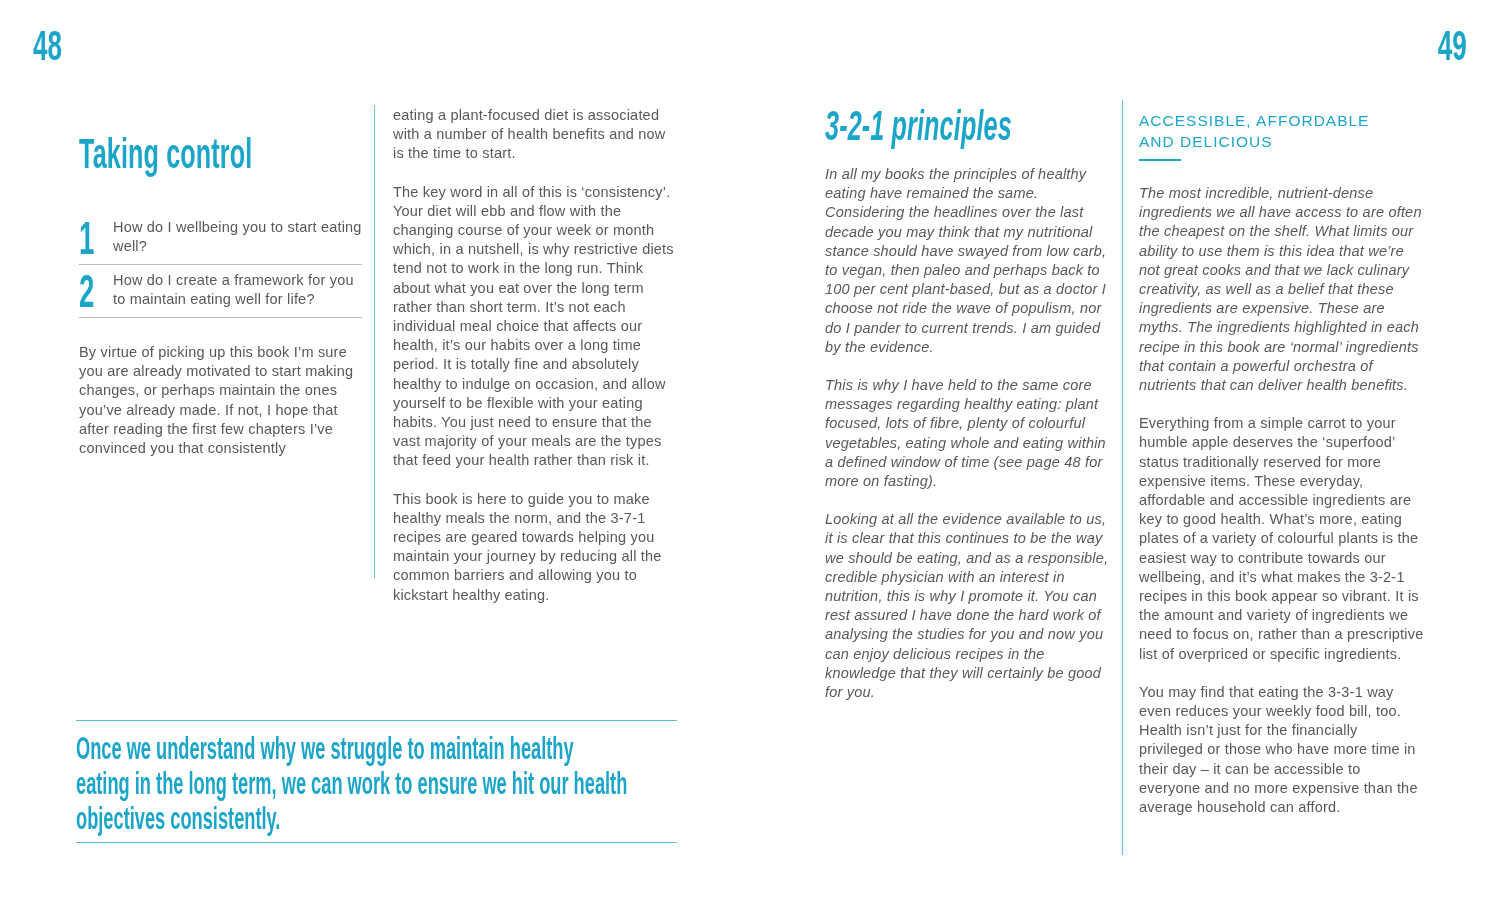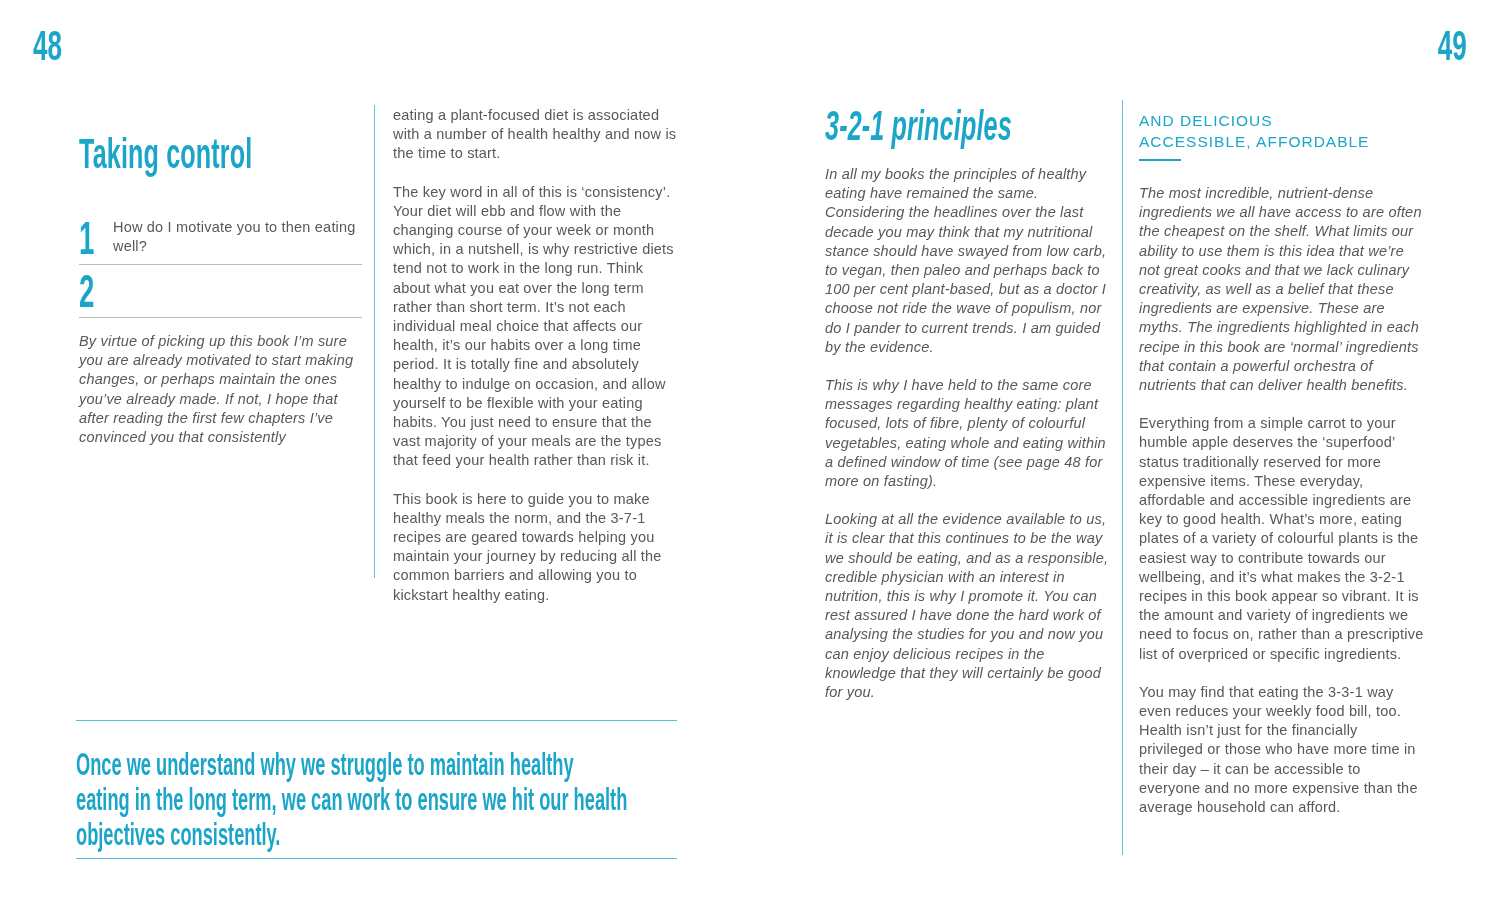--- a/index.html
+++ b/index.html
@@ -69,39 +69,39 @@
     width: 34px;
     flex: 0 0 34px;
     font-size: 46px;
     line-height: 40px;
     font-weight: bold;
     color: #1ba5c9;
     transform: scaleX(0.6);
     transform-origin: left top;
   }
   .q-text { flex: 1; }
-  .outro { margin-top: 14px; font-style: italic; }
+  .outro { margin-top: 25px; }
 
   .vdivider {
     position: absolute;
     width: 1px;
     background: #62c3dc;
   }
   .vdivider.left-page  { left: 374px;  top: 105px; height: 473px; }
   .vdivider.right-page { left: 1122px; top: 100px; height: 755px; }
 
   
   .pull-quote {
     position: absolute;
     left: 76px;
     top: 720px;
     width: 601px;
     border-top: 1px solid #59bedb;
     border-bottom: 1px solid #59bedb;
-    padding: 26px 0 6px 0;
+    padding: 10px 0 6px 0;
   }
   .pq-line {
     font-size: 32px;
     line-height: 35px;
     font-weight: bold;
     color: #1ba5c9;
     white-space: nowrap;
     transform: scaleX(0.57);
     transform-origin: left center;
   }
@@ -135,56 +135,57 @@
   <div class="pagenum right">49</div>
 
   <div class="col col-l1 body-text">
 
     <div class="big-heading heading-taking">Taking control</div>
 
 
     <div class="q-list">
       <div class="q-item">
         <div class="q-num">1</div>
-        <div class="q-text">How do I motivate you to then eating well?</div>
+        <div class="q-text">How do I wellbeing you to start eating well?</div>
       </div>
       <div class="q-item">
         <div class="q-num">2</div>
+        <div class="q-text">How do I create a framework for you to maintain eating well for life?</div>
       </div>
     </div>
 
     <p class="para outro">By virtue of picking up this book I’m sure you are already motivated to start making changes, or perhaps maintain the ones you’ve already made. If not, I hope that after reading the first few chapters I’ve convinced you that consistently</p>
   </div>
 
   <div class="vdivider left-page"></div>
 
   <div class="col col-l2 body-text">
-    <p class="para">eating a plant-focused diet is associated with a number of health healthy and now is the time to start.</p>
+    <p class="para">eating a plant-focused diet is associated with a number of health benefits and now is the time to start.</p>
     <p class="para">The key word in all of this is ‘consistency’. Your diet will ebb and flow with the changing course of your week or month which, in a nutshell, is why restrictive diets tend not to work in the long run. Think about what you eat over the long term rather than short term. It’s not each individual meal choice that affects our health, it’s our habits over a long time period. It is totally fine and absolutely healthy to indulge on occasion, and allow yourself to be flexible with your eating habits. You just need to ensure that the vast majority of your meals are the types that feed your health rather than risk it.</p>
     <p class="para">This book is here to guide you to make healthy meals the norm, and the 3-7-1 recipes are geared towards helping you maintain your journey by reducing all the common barriers and allowing you to kickstart healthy eating.</p>
   </div>
 
   <div class="pull-quote">
     <div class="pq-line">Once we understand why we struggle to maintain healthy</div>
     <div class="pq-line">eating in the long term, we can work to ensure we hit our health</div>
     <div class="pq-line">objectives consistently.</div>
   </div>
 
   <div class="col col-r1 body-text">
     <div class="big-heading heading-principles">3-2-1 principles</div>
     <p class="para">In all my books the principles of healthy eating have remained the same. Considering the headlines over the last decade you may think that my nutritional stance should have swayed from low carb, to vegan, then paleo and perhaps back to 100 per cent plant-based, but as a doctor I choose not ride the wave of populism, nor do I pander to current trends. I am guided by the evidence.</p>
     <p class="para">This is why I have held to the same core messages regarding healthy eating: plant focused, lots of fibre, plenty of colourful vegetables, eating whole and eating within a defined window of time (see page 48 for more on fasting).</p>
     <p class="para">Looking at all the evidence available to us, it is clear that this continues to be the way we should be eating, and as a responsible, credible physician with an interest in nutrition, this is why I promote it. You can rest assured I have done the hard work of analysing the studies for you and now you can enjoy delicious recipes in the knowledge that they will certainly be good for you.</p>
   </div>
 
   <div class="vdivider right-page"></div>
 
   <div class="col col-r2 body-text">
+    <div class="subheading">ACCESSIBLE, AFFORDABLE</div>
     <div class="subheading">AND DELICIOUS</div>
-    <div class="subheading">ACCESSIBLE, AFFORDABLE</div>
     <div class="sub-underline"></div>
 
     <p class="para first-para">The most incredible, nutrient-dense ingredients we all have access to are often the cheapest on the shelf. What limits our ability to use them is this idea that we’re not great cooks and that we lack culinary creativity, as well as a belief that these ingredients are expensive. These are myths. The ingredients highlighted in each recipe in this book are ‘normal’ ingredients that contain a powerful orchestra of nutrients that can deliver health benefits.</p>
     <p class="para">Everything from a simple carrot to your humble apple deserves the ‘superfood’ status traditionally reserved for more expensive items. These everyday, affordable and accessible ingredients are key to good health. What’s more, eating plates of a variety of colourful plants is the easiest way to contribute towards our wellbeing, and it’s what makes the 3-2-1 recipes in this book appear so vibrant. It is the amount and variety of ingredients we need to focus on, rather than a prescriptive list of overpriced or specific ingredients.</p>
     <p class="para">You may find that eating the 3-3-1 way even reduces your weekly food bill, too. Health isn’t just for the financially privileged or those who have more time in their day – it can be accessible to everyone and no more expensive than the average household can afford.</p>
   </div>
 
 </div>
 
 </body></html>

